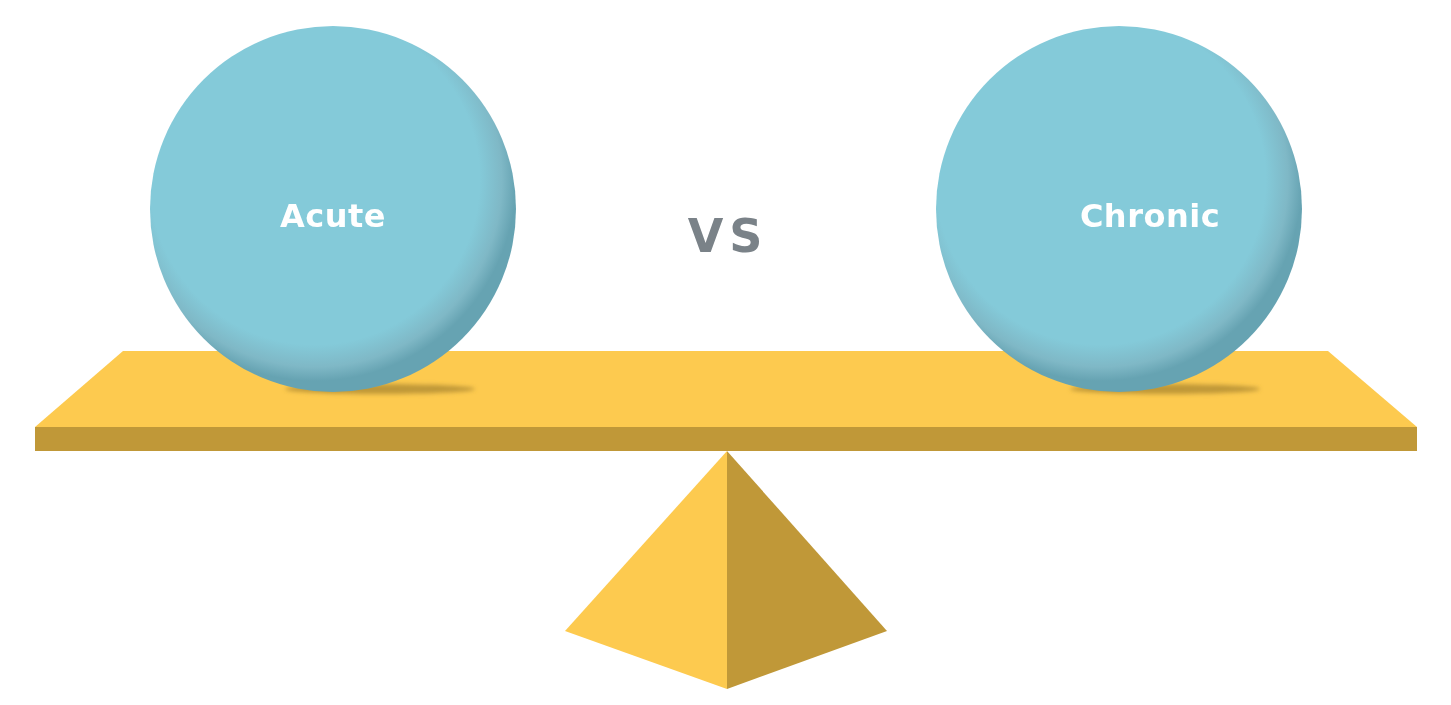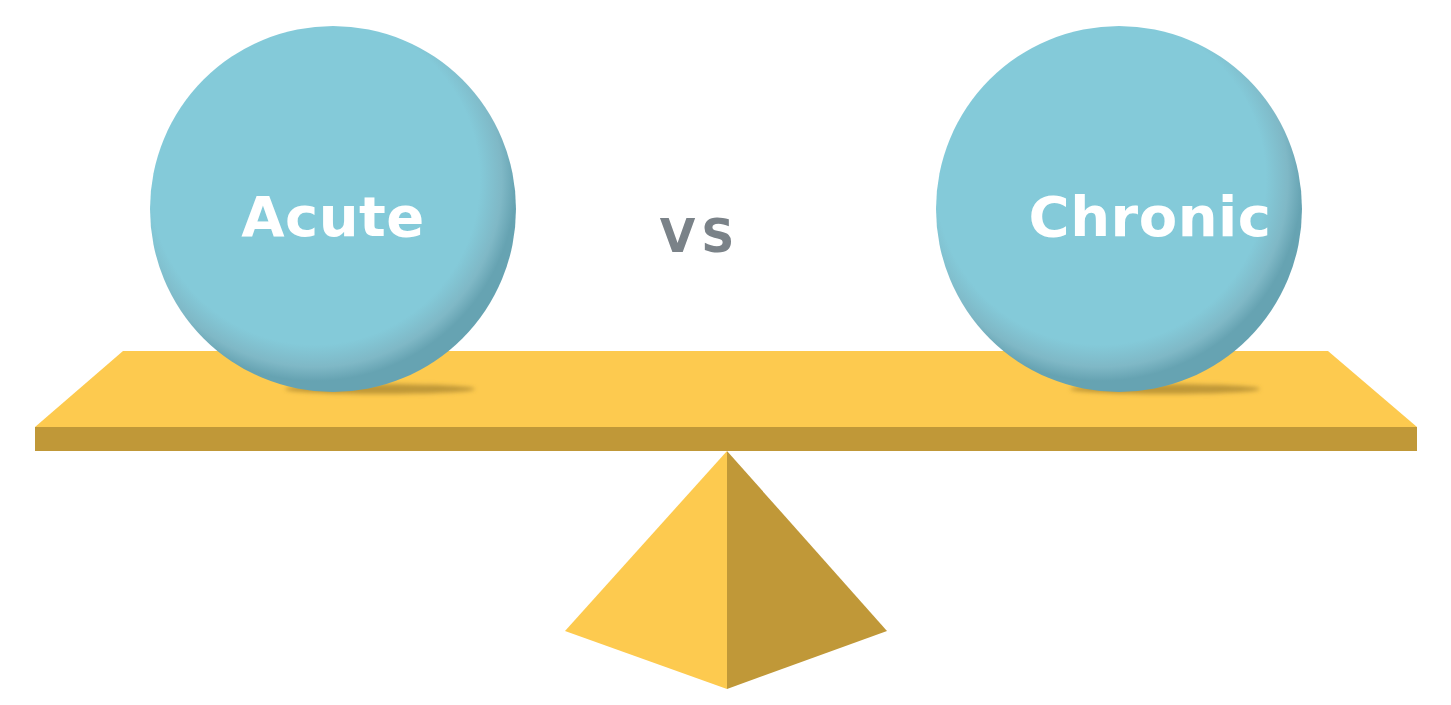--- a/index.html
+++ b/index.html
@@ -1,18 +1,18 @@
 <!DOCTYPE html>
 <html><head>
 <meta charset="utf-8">
 <style>
   html, body { margin:0; padding:0; background:#ffffff; }
   body { width:1451px; height:705px; position:relative; overflow:hidden; font-family:"DejaVu Sans", sans-serif; }
   svg.scene { position:absolute; left:0; top:0; }
-  .label { position:absolute; color:#ffffff; font-family:"DejaVu Sans", sans-serif; font-weight:bold; font-size:56px; text-align:left; white-space:nowrap; transform:translate(-50%,-50%); letter-spacing:0.5px; }
+  .label { position:absolute; color:#ffffff; font-family:"DejaVu Sans", sans-serif; font-weight:bold; font-size:32px; text-align:left; white-space:nowrap; transform:translate(-50%,-50%); letter-spacing:0.5px; }
   .vs { position:absolute; color:#7a8288; font-family:"DejaVu Sans", sans-serif; font-weight:bold; font-size:46px; letter-spacing:6px; transform:translate(-50%,-50%); }
 </style>
 </head>
 <body>
 
 <svg class="scene" width="1451" height="705" viewBox="0 0 1451 705">
   <defs>
     <radialGradient id="ballGrad" cx="45%" cy="42%" r="55%">
       <stop offset="0%" stop-color="#84cad9"></stop>
       <stop offset="82%" stop-color="#84cad9"></stop>
@@ -36,13 +36,13 @@
 
   <ellipse cx="380" cy="389" rx="95" ry="5" fill="#c09838" filter="url(#blur)"></ellipse>
   <ellipse cx="1165" cy="389" rx="95" ry="5" fill="#c09838" filter="url(#blur)"></ellipse>
 
   <circle cx="333" cy="209" r="183" fill="url(#ballGrad)"></circle>
   <circle cx="1119" cy="209" r="183" fill="url(#ballGrad)"></circle>
 </svg>
 
 <div class="label" style="left:333px; top:216px;">Acute</div>
 <div class="label" style="left:1150px; top:216px;">Chronic</div>
-<div class="vs" style="left:700px; top:236px;">VS</div>
+<div class="vs" style="left:728px; top:236px;">VS</div>
 
 </body></html>

